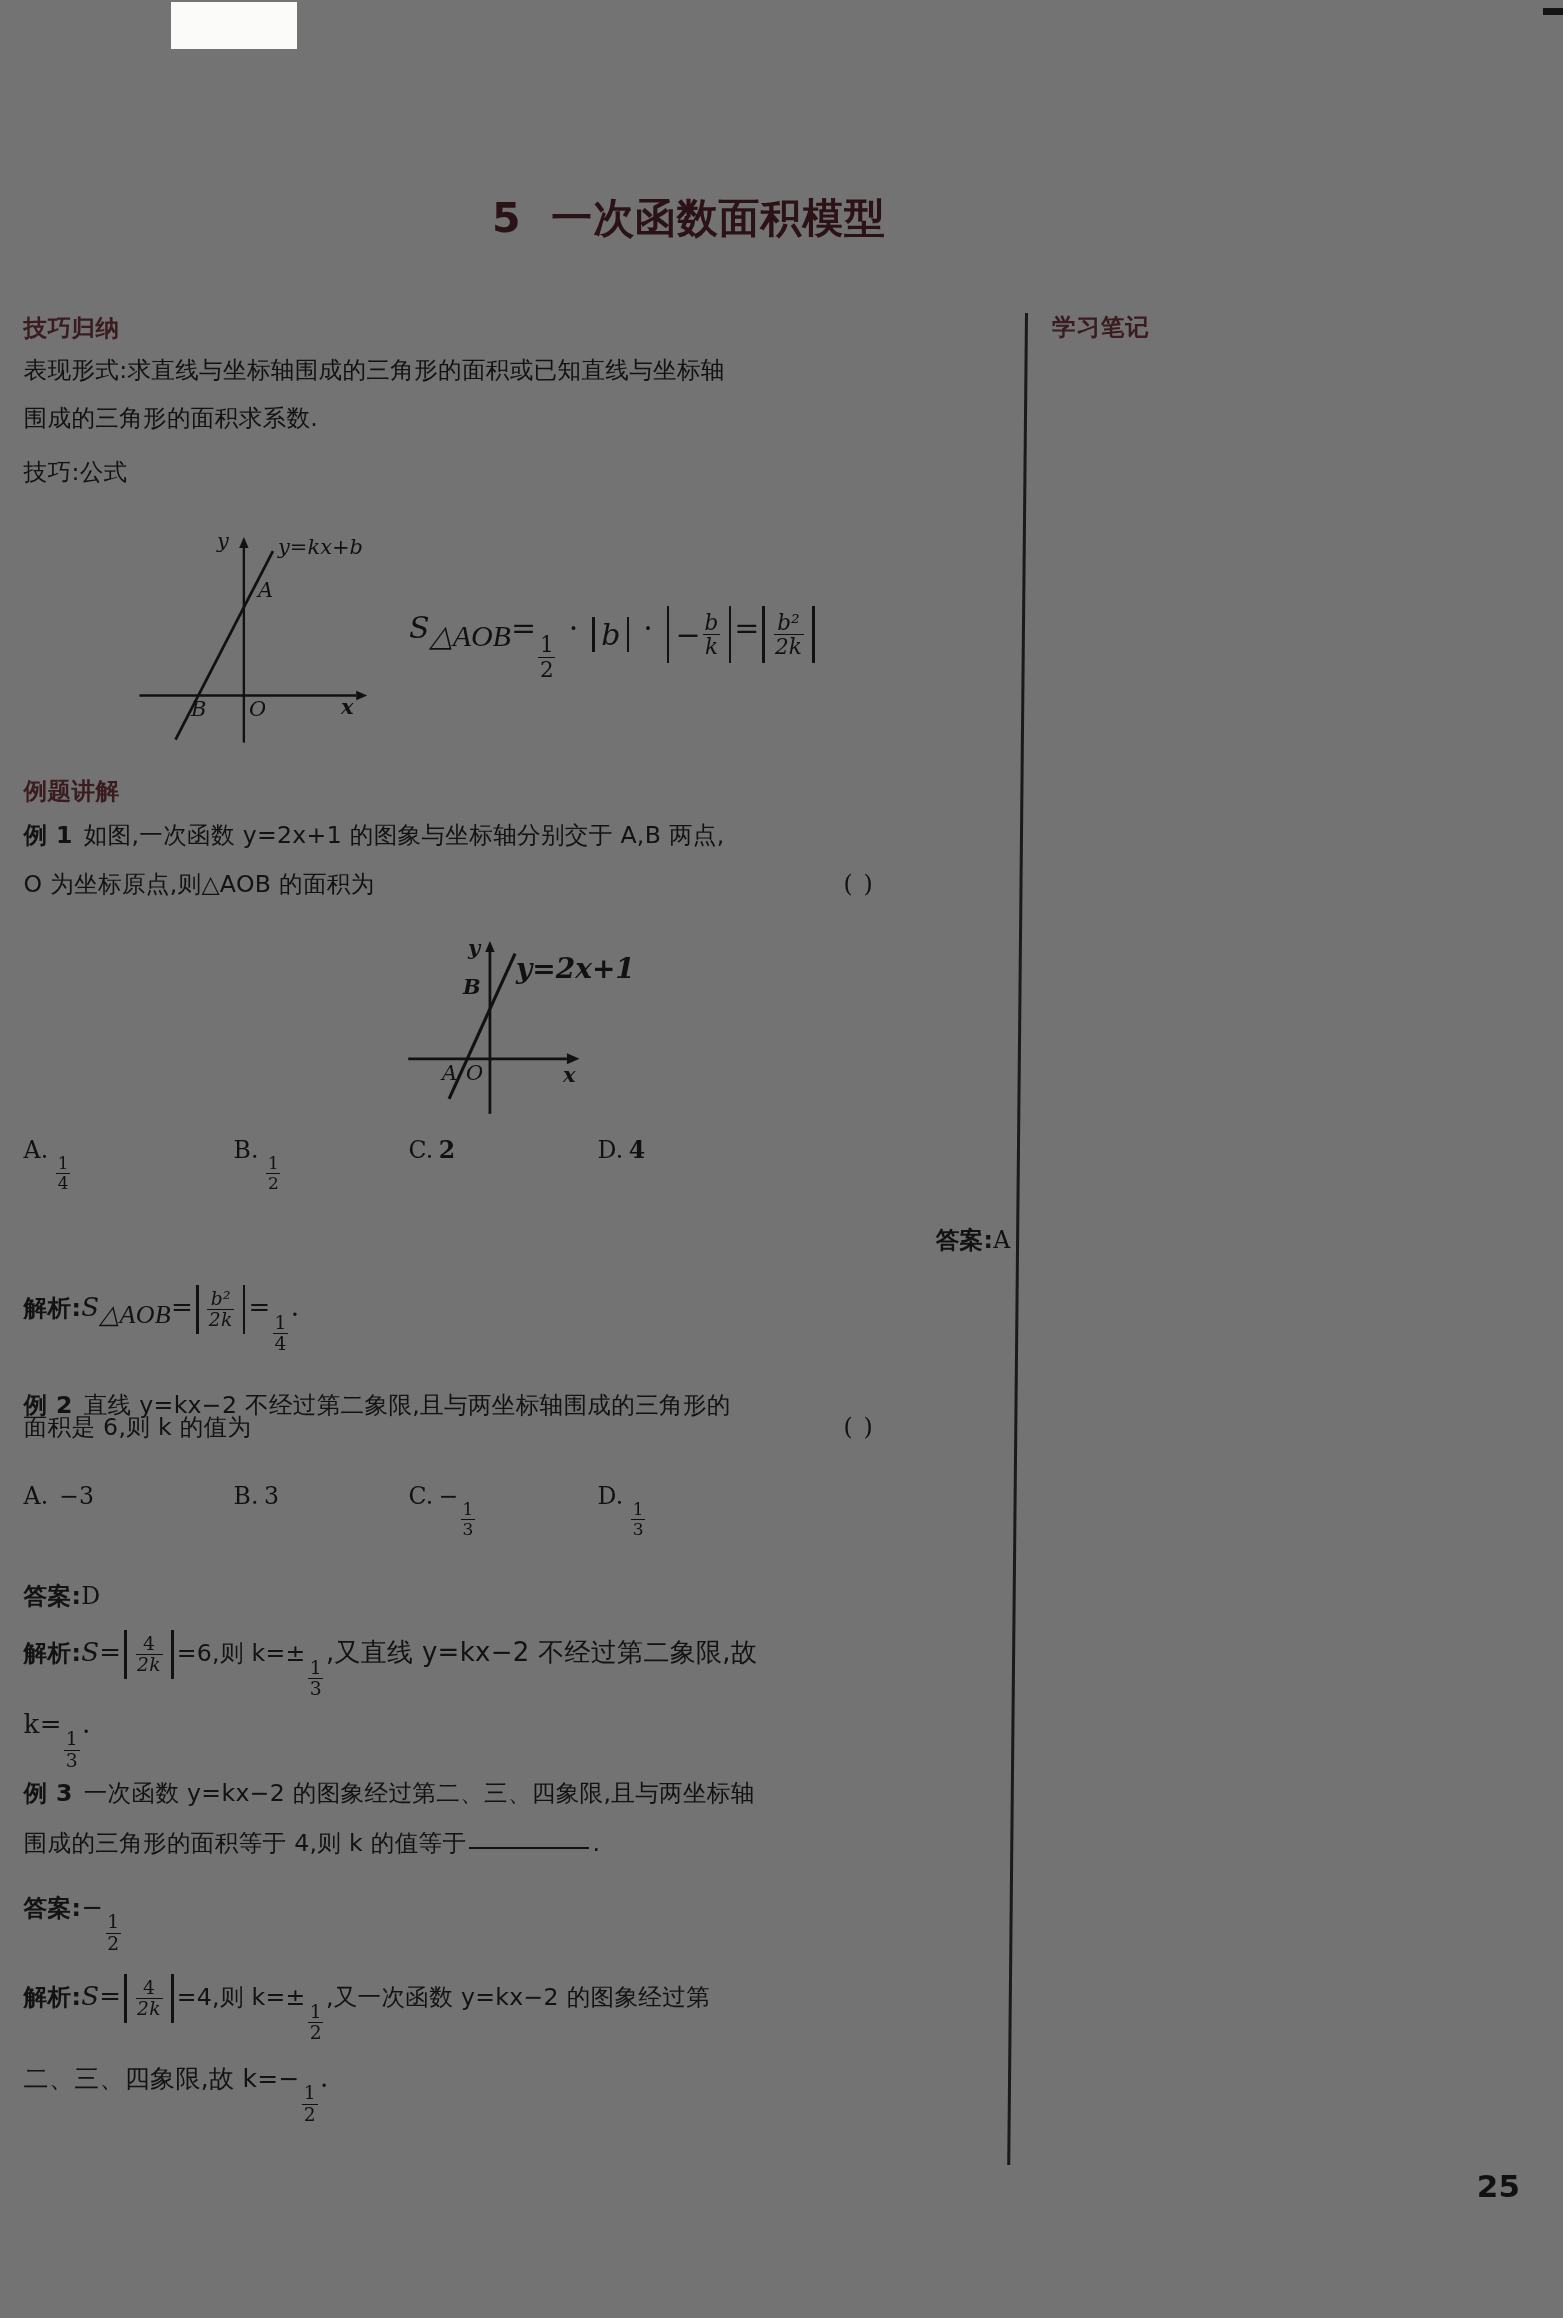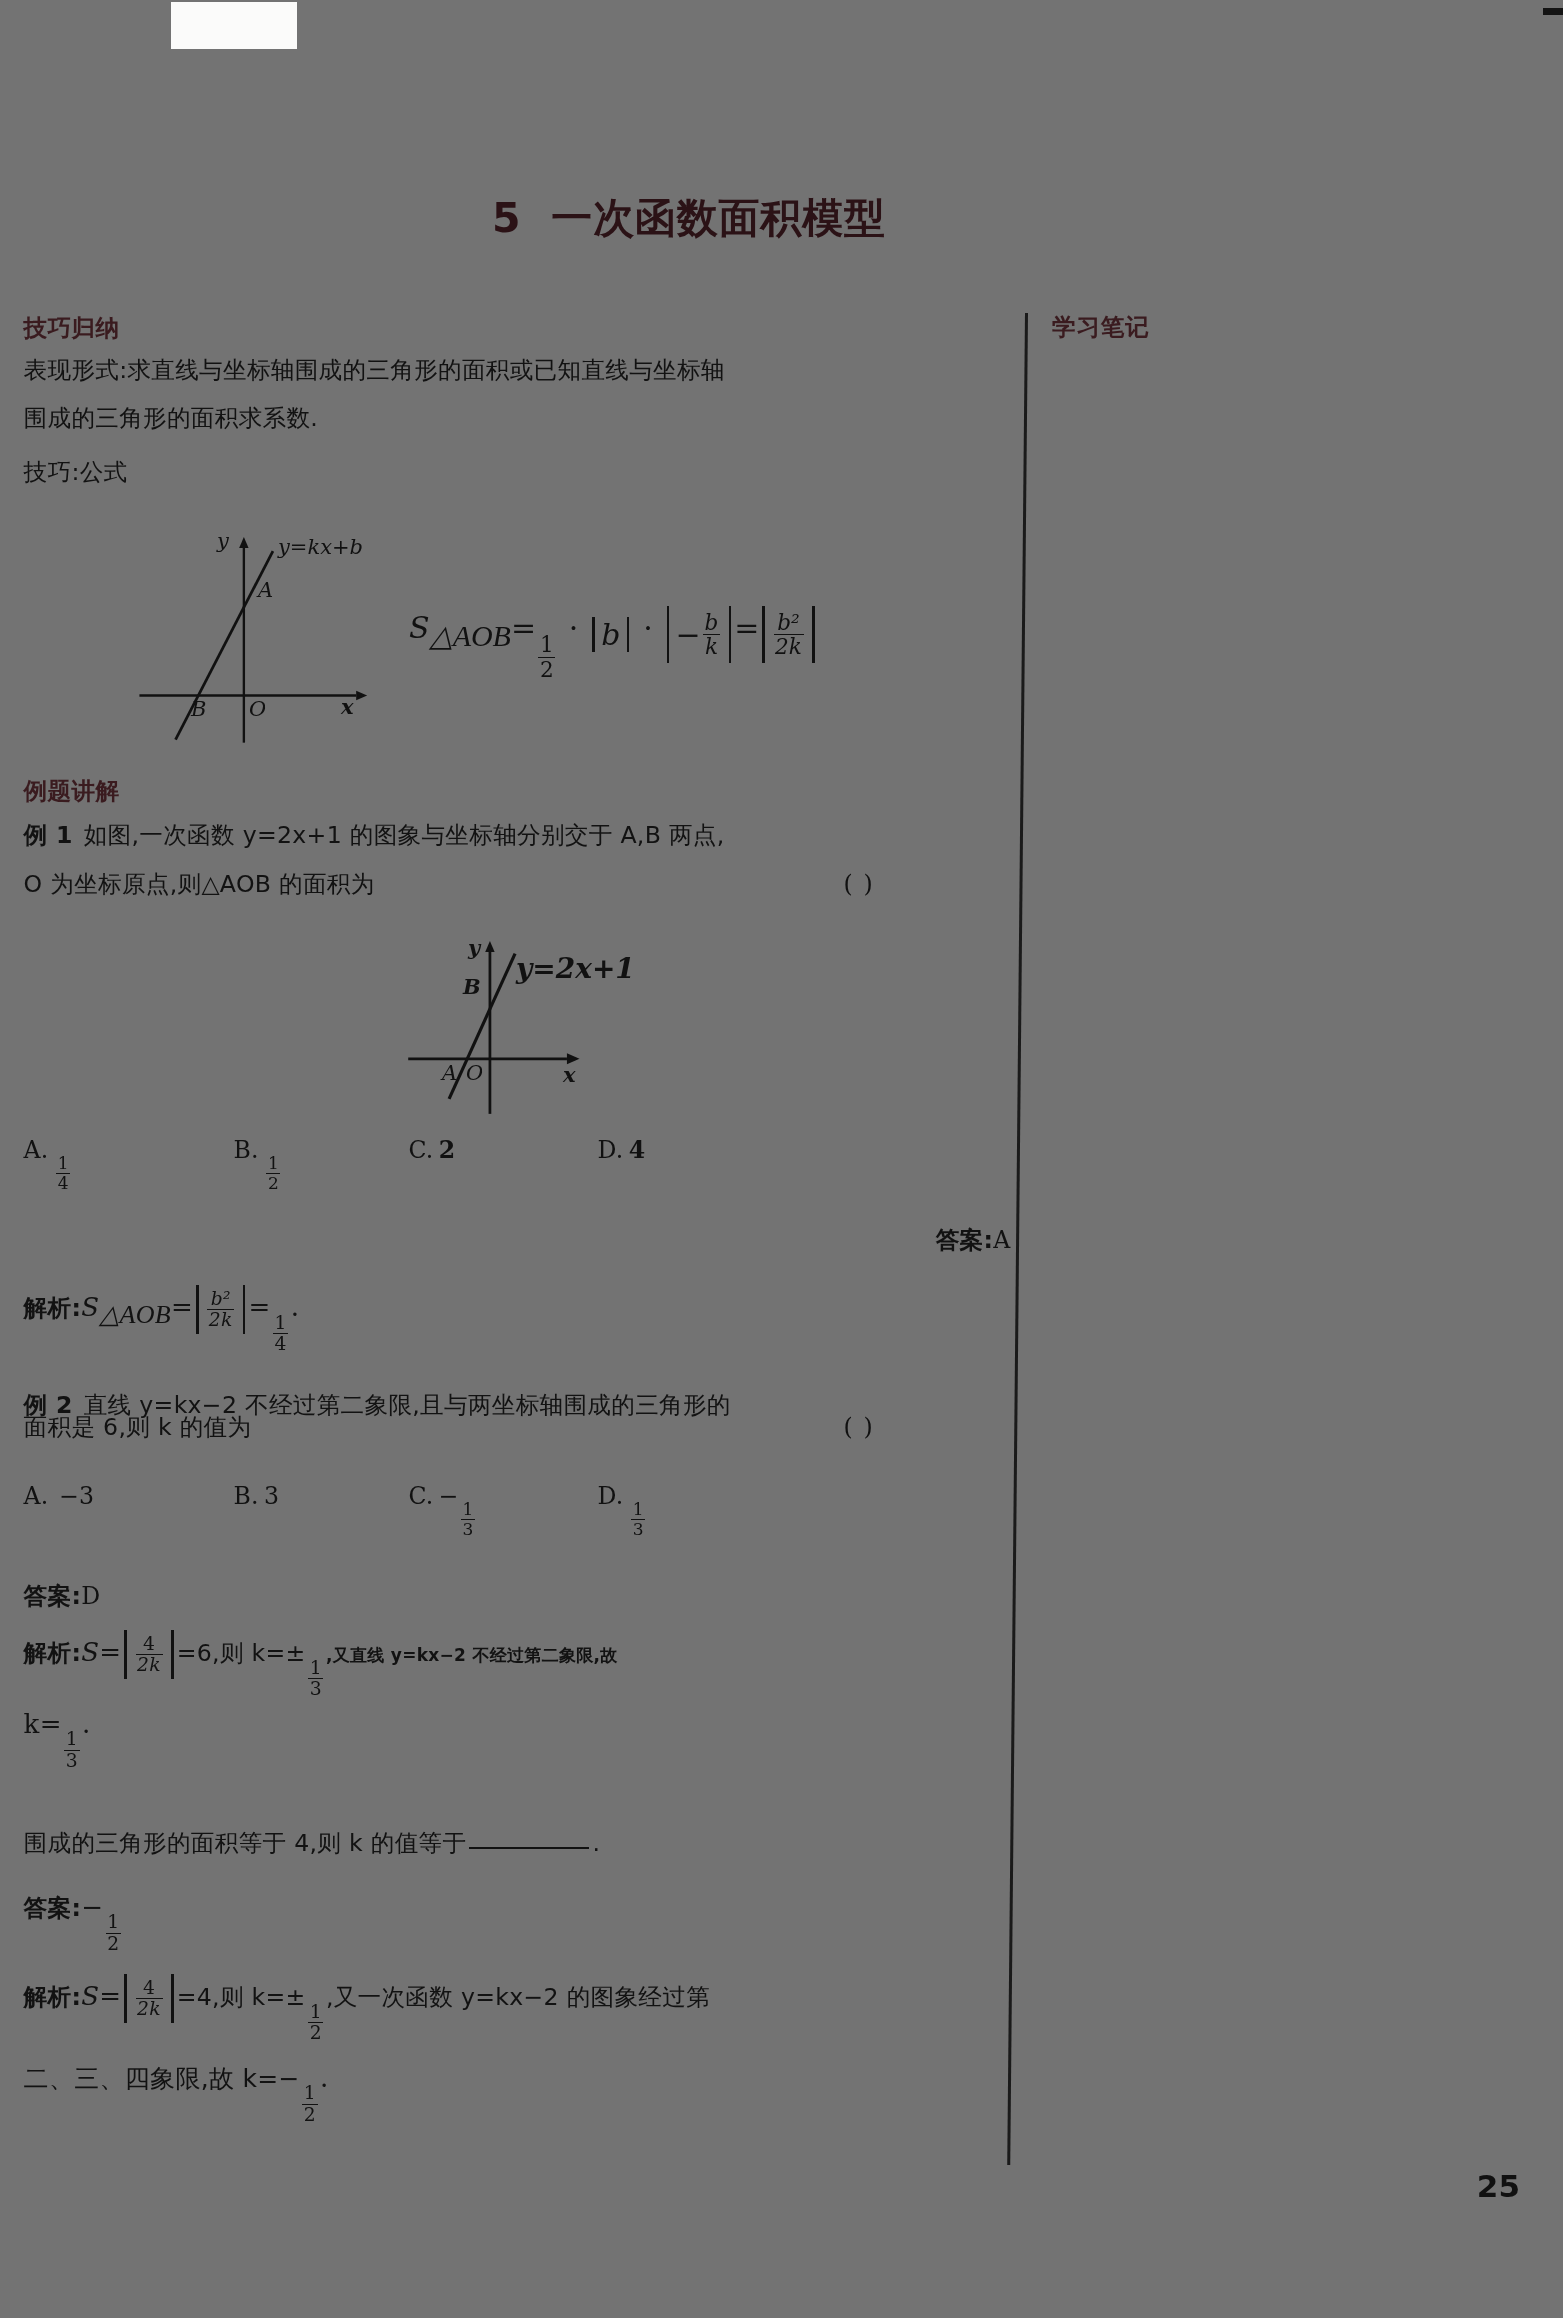--- a/index.html
+++ b/index.html
@@ -251,30 +251,33 @@
         <span class="inner">
           <span class="frac mi">
             <span class="nu mr">4</span>
             <span class="de">2k</span>
           </span>
         </span>
         <span class="bar"></span>
       </span><span style="font-size:23.6px;">=6,则 k=±</span><span class="frac mr" style="font-size:26px;">
         <span class="nu">1</span>
         <span class="de">3</span>
-      </span><span style="font-size:17px;font-weight:bold;">,又直线 y=kx−2 不经过第二象限,故</span>
+      </span><span style="font-size:26px;">,又直线 y=kx−2 不经过第二象限,故</span>
   </div>
 
   <div class="col line" style="top:1711px;">
     <span class="mr" style="font-size:26px;">k=</span><span class="frac mr" style="font-size:26px;">
         <span class="nu">1</span>
         <span class="de">3</span>
       </span><span class="mr" style="font-size:26px;">.</span>
   </div>
 
+  <div class="col line" style="top:1782px;">
+    <span class="b">例 3</span><span class="sp"></span><span>一次函数 y=kx−2 的图象经过第二、三、四象限,且与两坐标轴</span>
+  </div>
   <div class="col line" style="top:1832px;">
     <span>围成的三角形的面积等于 4,则 k 的值等于</span><span class="blank"></span><span>.</span>
   </div>
 
   <div class="col line" style="top:1894px;">
     <span class="b">答案:</span><span class="mr" style="font-size:26px;">−</span><span class="frac mr" style="font-size:26px;">
         <span class="nu">1</span>
         <span class="de">2</span>
       </span>
   </div>

